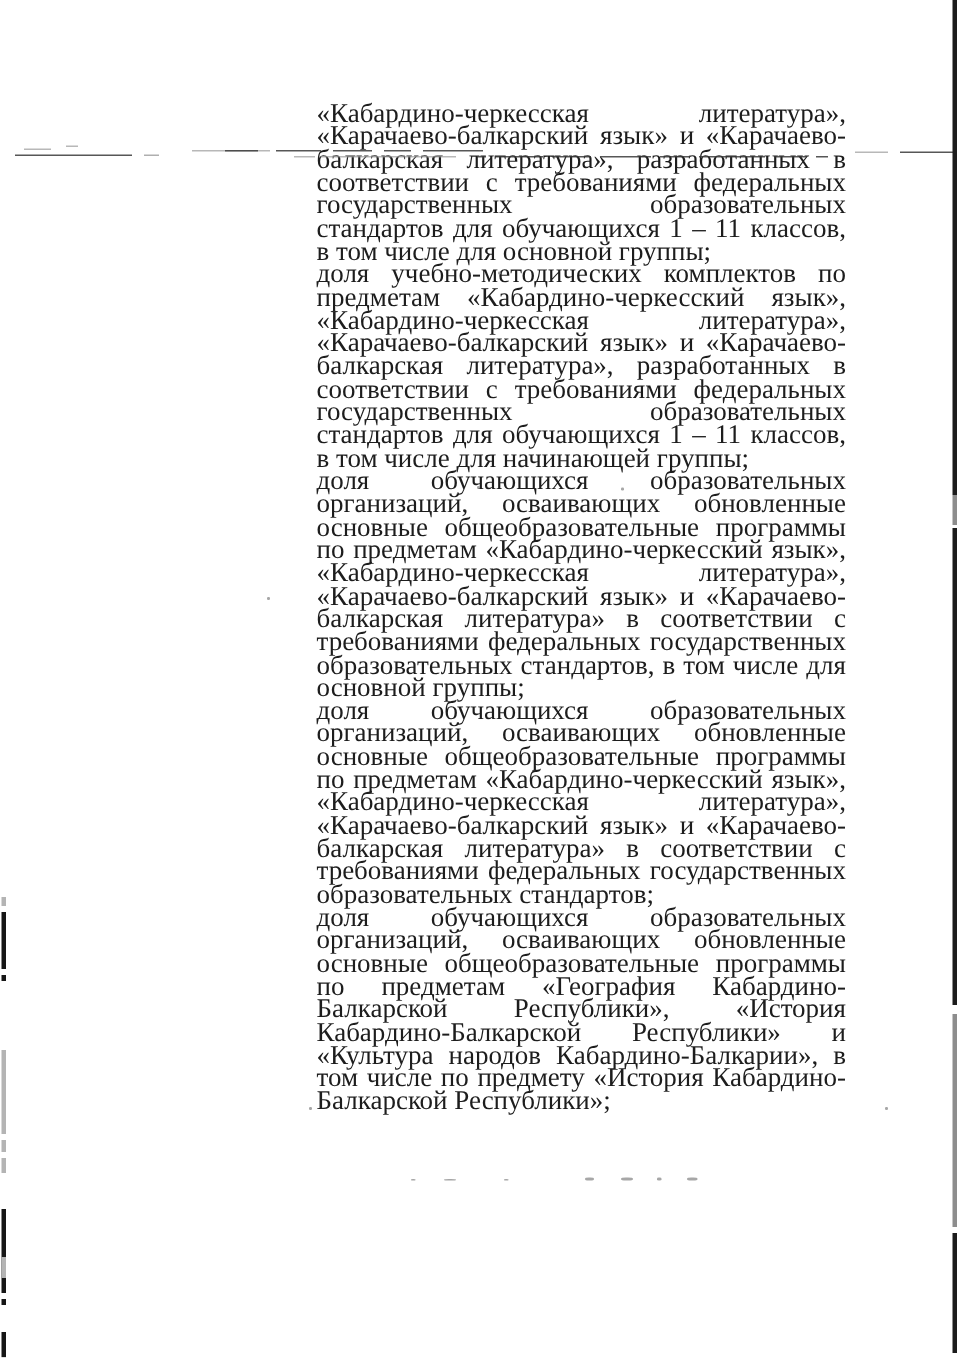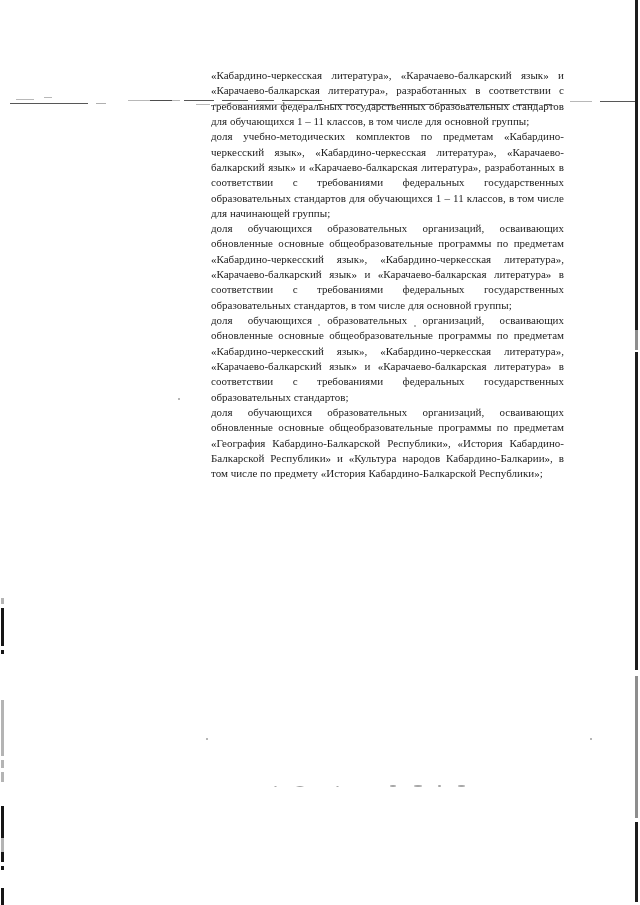--- a/index.html
+++ b/index.html
@@ -37,21 +37,21 @@
     position: absolute;
     left: 211px;
     top: 68px;
     width: 353px;
   }
 
   .para {
     margin: 0;
     text-align: justify;
     text-justify: inter-word;
-    font-size: 11px;
+    font-size: 18px;
     line-height: 15.32px;
     color: #1d1d1d;
     -webkit-font-smoothing: none;
   }
 
   
   .para:last-child {
     text-align: justify;
   }
 

